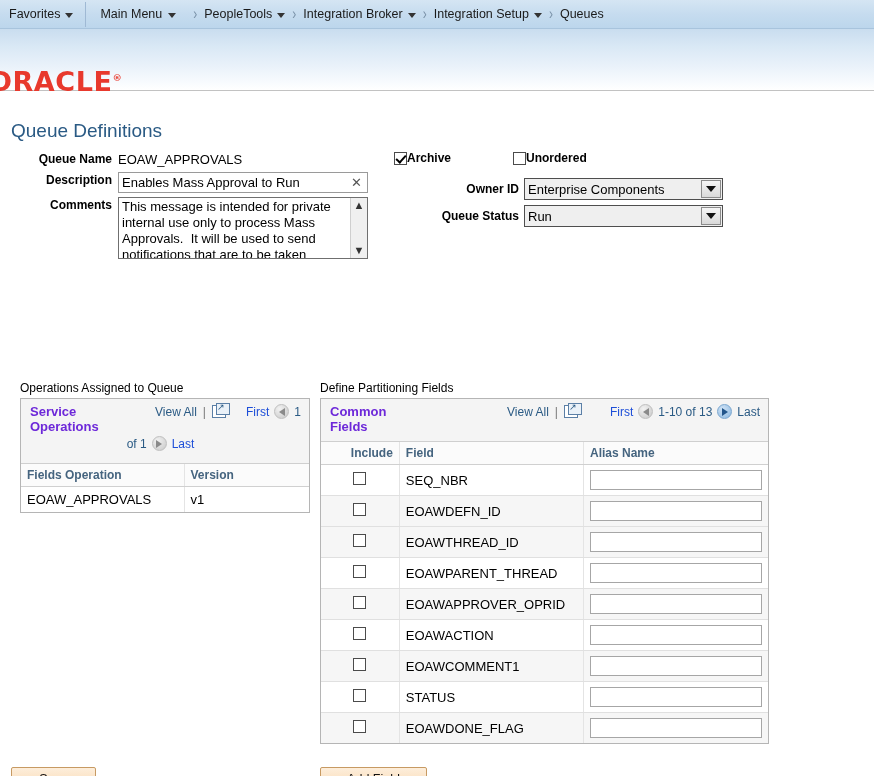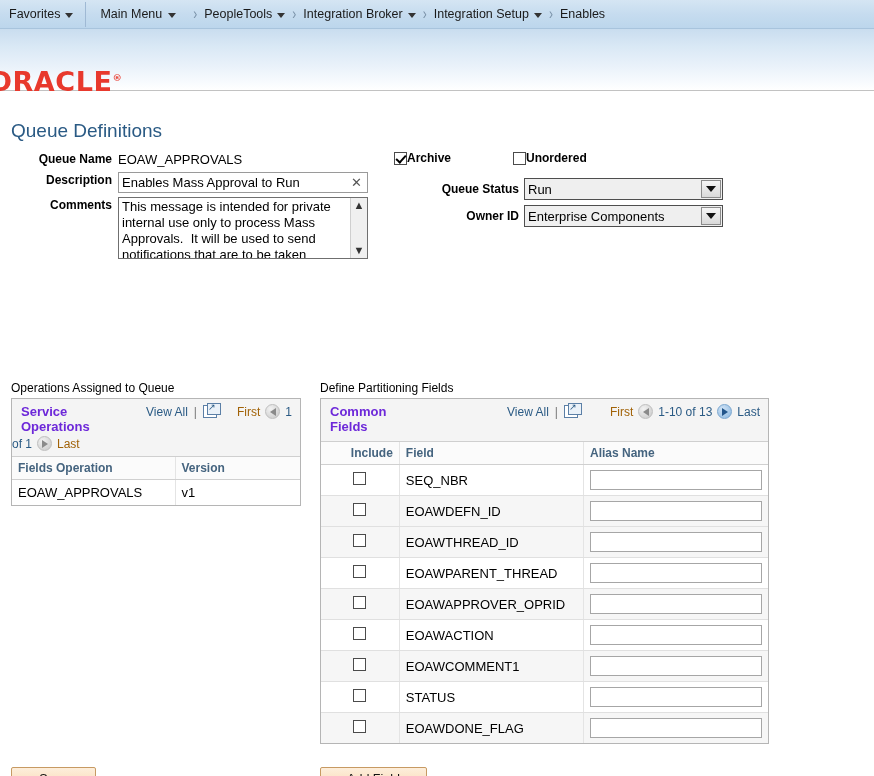--- a/index.html
+++ b/index.html
@@ -283,21 +283,21 @@
     position: absolute;
     left: 4px; top: -4px;
     font-size: 9px;
     color: #2a5a84;
     line-height: 10px;
   }
   .pager {
     display: flex; align-items: center; gap: 5px;
     font-size: 12px;
   }
-  .pg-txt { color: #a16207; }
+  .pg-txt { color: #1d4ed8; }
   .pg-link { color: #2a5a84; cursor: pointer; }
   .pg-num { color: #2a5a84; }
   .arrow-btn {
     width: 15px; height: 15px;
     border-radius: 50%;
     display: inline-flex;
     align-items: center; justify-content: center;
     flex: none;
     cursor: pointer;
   }
@@ -396,21 +396,21 @@
   </div>
 
   <span class="crumb-sep">›</span>
   <div class="crumb">
     <span>Integration Setup</span>
     <span class="caret-down"></span>
   </div>
 
   <span class="crumb-sep">›</span>
   <div class="crumb crumb-last">
-    <span>Enables</span>
+    <span>Queues</span>
   </div>
 </div>
 
 <div class="header-band">
   <div class="oracle-logo">
     <span>ORACLE</span><sup>®</sup>
   </div>
 </div>
 
 <div class="content">
@@ -446,61 +446,61 @@
     <div class="right-form">
       <div class="cbrow">
         <span class="cbox checked"></span>
         <span class="cb-label">Archive</span>
         <span style="width:62px"></span>
         <span class="cbox"></span>
         <span class="cb-label">Unordered</span>
       </div>
 
       <div class="sel-row">
+        <div class="sel-label" style="width:130px">Owner ID</div>
+        <div class="sel-box">
+          <span>Enterprise Components</span>
+          <span class="sel-arrow">
+              <i></i>
+            </span>
+        </div>
+      </div>
+
+      <div class="sel-row">
         <div class="sel-label" style="width:130px">Queue Status</div>
         <div class="sel-box">
           <span>Run</span>
           <span class="sel-arrow">
               <i></i>
             </span>
         </div>
       </div>
-
-      <div class="sel-row">
-        <div class="sel-label" style="width:130px">Owner ID</div>
-        <div class="sel-box">
-          <span>Enterprise Components</span>
-          <span class="sel-arrow">
-              <i></i>
-            </span>
-        </div>
-      </div>
     </div>
   </div>
 
-  <div style="position:absolute; left:11px; top:290px; width:290px;">
+  <div style="position:absolute; left:20px; top:290px; width:290px;">
     <div class="grid-cap">Operations Assigned to Queue</div>
     <div class="grid">
       <div class="grid-hdr">
         <div class="grid-title" style="width:88px">Service Operations</div>
         <div class="hdr-tools">
           <span class="viewall">View All</span>
           <span class="pipe">|</span>
           <span class="popout-icon"></span>
           <span style="width:8px"></span>
           <div class="pager">
             <span class="pg-txt">First</span>
             <span class="arrow-btn grey">
                 <i class="tri-l"></i>
               </span>
             <span class="pg-num">1</span>
           </div>
         </div>
       </div>
-      <div style="display:flex; justify-content:flex-start; align-items:center; gap:5px; padding:0 9px 5px 0; background:#f4f4f4; border-bottom:1px solid #cfcfcf; margin-top:-6px;">
+      <div style="display:flex; justify-content:center; align-items:center; gap:5px; padding:0 9px 12px 0; background:#f4f4f4; border-bottom:1px solid #cfcfcf; margin-top:-6px;">
         <span class="pg-num">of 1</span>
         <span class="arrow-btn grey">
             <i class="tri-r"></i>
           </span>
         <span class="pg-txt">Last</span>
       </div>
       <table class="gt">
         <thead>
           <tr>
             <th style="width:163px">Fields Operation</th>

